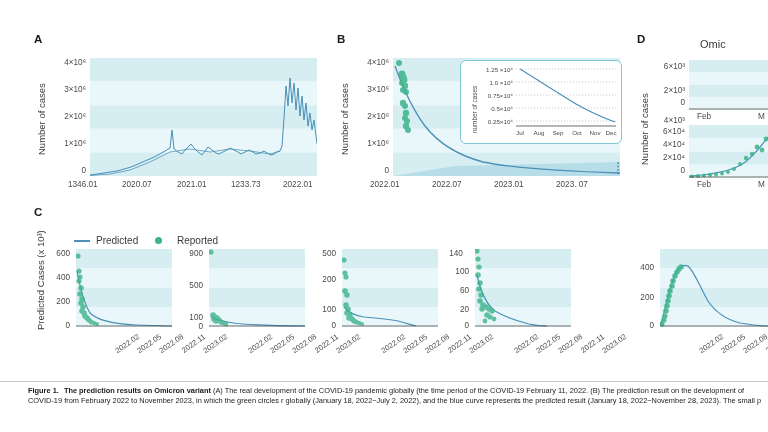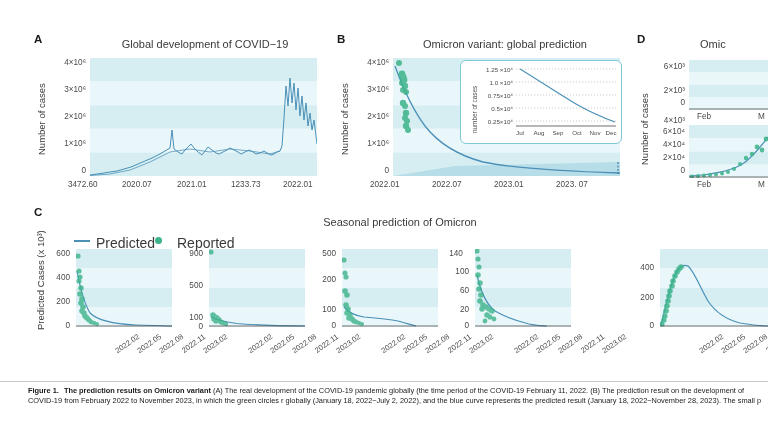--- a/index.html
+++ b/index.html
@@ -10,69 +10,67 @@
   .panel-letter{position:absolute;font-weight:bold;font-size:11.5px;color:#1a1a1a;}
   .panel-title{position:absolute;font-size:11px;color:#3a3a3a;text-align:center;white-space:nowrap;}
   .axis-ylabel{position:absolute;font-size:9.5px;color:#3a3a3a;white-space:nowrap;
                transform-origin:0 0;transform:rotate(-90deg);}
   .tick{position:absolute;font-size:8.2px;color:#4a4a4a;white-space:nowrap;text-align:right;}
   .tick-x{position:absolute;font-size:8.2px;color:#4a4a4a;white-space:nowrap;}
   .tick-x-rot{position:absolute;font-size:7.6px;color:#4a4a4a;white-space:nowrap;
               transform-origin:100% 0;transform:rotate(-35deg);text-align:right;}
   .plotbox{position:absolute;overflow:hidden;}
   .sub-label{position:absolute;font-size:9.5px;color:#3a3a3a;white-space:nowrap;}
-  .legend-text{position:absolute;font-size:14px;color:#3a3a3a;white-space:nowrap;}
+  .legend-text{position:absolute;font-size:10px;color:#3a3a3a;white-space:nowrap;}
   .legend-line{position:absolute;height:2px;background:#4a90b8;}
   .legend-dot{position:absolute;width:7px;height:7px;border-radius:50%;background:#3cb389;}
   .caption{position:absolute;left:28px;top:386px;width:742px;
            font-size:7.4px;line-height:1.33;color:#1a1a1a;}
   .caption b{font-weight:bold;}
   .caption-rule{position:absolute;left:0;top:381px;width:768px;height:1px;background:#c9c9c9;}
   .inset-frame{position:absolute;border:1px solid #7ec8d8;border-radius:6px;background:#ffffff;}
   .inset-ylabel{position:absolute;font-size:6.4px;color:#4a4a4a;white-space:nowrap;
                 transform-origin:0 0;transform:rotate(-90deg);}
   .inset-tick{position:absolute;font-size:6.2px;color:#4a4a4a;white-space:nowrap;text-align:right;}
   .inset-xtick{position:absolute;font-size:6.2px;color:#4a4a4a;white-space:nowrap;text-align:center;}
   svg{display:block;}
 </style>
 </head>
 <body>
 
 <div class="figure">
 
   <div class="panel-letter" style="left:34px;top:33px;">A</div>
-  <div class="panel-title" style="left:80px;top:38px;width:250px;">Global development of COVID−19</div>
   <div class="axis-ylabel" style="left:36px;top:155px;">Number of cases</div>
 
   <div class="tick" style="left:42px;top:58px;width:44px;">4×10⁶</div>
   <div class="tick" style="left:42px;top:85px;width:44px;">3×10⁶</div>
   <div class="tick" style="left:42px;top:112px;width:44px;">2×10⁶</div>
   <div class="tick" style="left:42px;top:139px;width:44px;">1×10⁶</div>
   <div class="tick" style="left:42px;top:166px;width:44px;">0</div>
 
   <div class="plotbox" style="left:90px;top:58px;width:227px;height:118px;">
     <svg width="227" height="118" viewBox="0 0 227 118">
       <rect x="0" y="0" width="227" height="23.6" fill="#d6eef2"></rect>
       <rect x="0" y="23.6" width="227" height="23.6" fill="#eaf7fa"></rect>
       <rect x="0" y="47.2" width="227" height="23.6" fill="#d6eef2"></rect>
       <rect x="0" y="70.8" width="227" height="23.6" fill="#eaf7fa"></rect>
       <rect x="0" y="94.4" width="227" height="23.6" fill="#d6eef2"></rect>
       <polyline fill="none" stroke="#4a90b8" stroke-width="1" points="0,117 7,116 14,115 20,114 27,113 34,111 41,109 48,106 55,103 62,100 68,97 75,93 80,90 82,72 84,91 88,94 92,96 95,92 99,88 101,86 104,90 108,94 112,97 115,93 118,89 122,92 126,95 129,96 133,94 137,92 140,90 144,92 148,94 151,96 155,94 159,92 163,94 166,96 170,95 174,93 177,95 181,97 184,96 187,94 190,93 192,88 194,60 196,28 198,48 200,20 202,45 204,25 206,52 208,30 210,58 212,38 214,62 216,45 218,68 220,55 222,72 224,62 227,86"></polyline>
       <polyline fill="none" stroke="#4a90b8" stroke-width="0.9" opacity="0.85" points="0,117.5 20,116 40,112 60,104 80,94 100,91 120,94 140,91 160,93 180,96 190,93"></polyline>
     </svg>
   </div>
 
-  <div class="tick-x" style="left:68px;top:180px;">3472.60</div>
+  <div class="tick-x" style="left:68px;top:180px;">1346.01</div>
   <div class="tick-x" style="left:122px;top:180px;">2020.07</div>
   <div class="tick-x" style="left:177px;top:180px;">2021.01</div>
   <div class="tick-x" style="left:231px;top:180px;">1233.73</div>
   <div class="tick-x" style="left:283px;top:180px;">2022.01</div>
 
   <div class="panel-letter" style="left:337px;top:33px;">B</div>
-  <div class="panel-title" style="left:380px;top:38px;width:250px;">Omicron variant: global prediction</div>
   <div class="axis-ylabel" style="left:339px;top:155px;">Number of cases</div>
 
   <div class="tick" style="left:345px;top:58px;width:44px;">4×10⁶</div>
   <div class="tick" style="left:345px;top:85px;width:44px;">3×10⁶</div>
   <div class="tick" style="left:345px;top:112px;width:44px;">2×10⁶</div>
   <div class="tick" style="left:345px;top:139px;width:44px;">1×10⁶</div>
   <div class="tick" style="left:345px;top:166px;width:44px;">0</div>
 
   <div class="plotbox" style="left:393px;top:58px;width:227px;height:118px;">
     <svg width="227" height="118" viewBox="0 0 227 118">
@@ -184,21 +182,20 @@
         <circle cx="73" cy="25" r="2.4"></circle>
           <circle cx="77" cy="14" r="2.4"></circle>
       </g>
       <line x1="0" y1="52" x2="79" y2="52" stroke="#4a4a4a" stroke-width="0.8"></line>
     </svg>
   </div>
   <div class="tick-x" style="left:697px;top:180px;">Feb</div>
   <div class="tick-x" style="left:758px;top:180px;">M</div>
 
   <div class="panel-letter" style="left:34px;top:206px;">C</div>
-  <div class="panel-title" style="left:290px;top:216px;width:220px;">Seasonal prediction of Omicron</div>
   <div class="axis-ylabel" style="left:35px;top:330px;">Predicted Cases (x 10³)</div>
 
   <div class="legend-line" style="left:74px;top:240px;width:16px;"></div>
   <div class="legend-text" style="left:96px;top:235px;">Predicted</div>
   <div class="legend-dot" style="left:155px;top:237px;"></div>
   <div class="legend-text" style="left:168px;top:235px;padding-left:9px;">Reported</div>
 
   <div class="tick" style="left:44px;top:249px;width:26px;text-align:right;">600</div>
   <div class="tick" style="left:44px;top:273px;width:26px;">400</div>
   <div class="tick" style="left:44px;top:297px;width:26px;">200</div>

